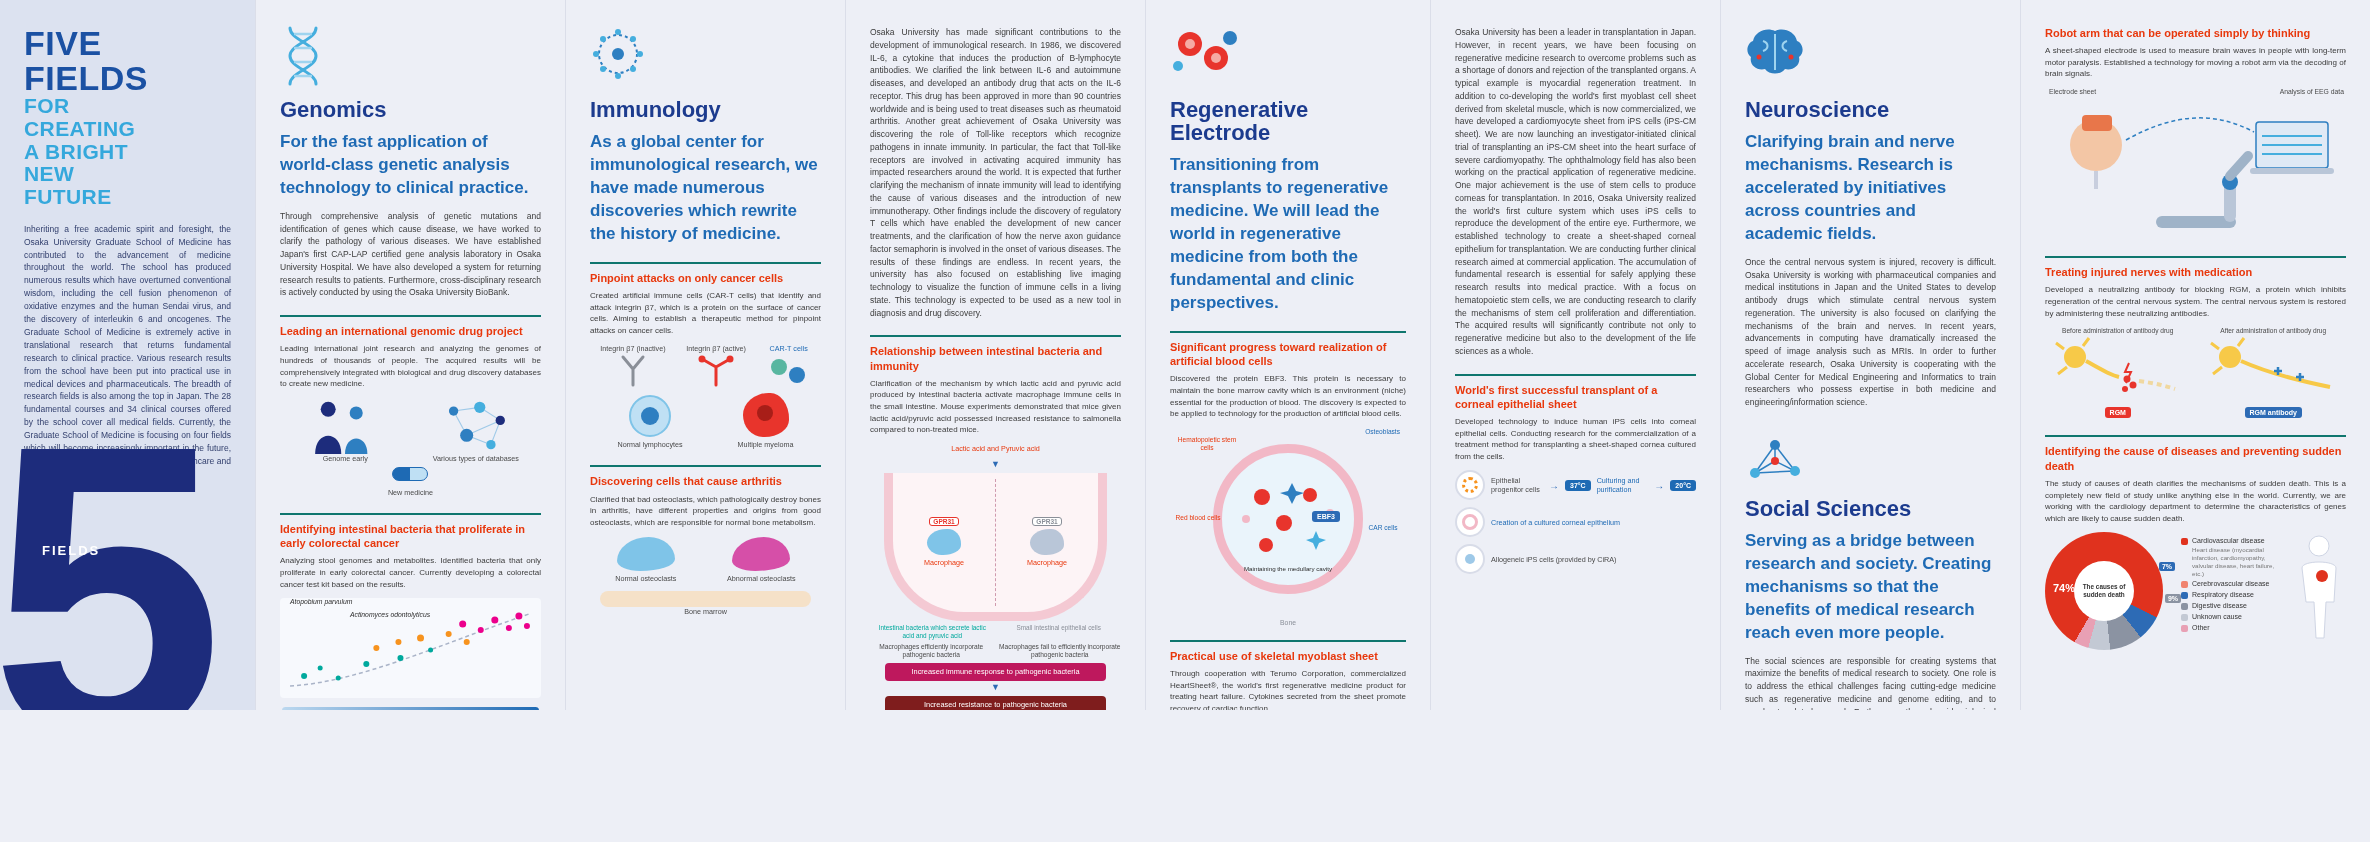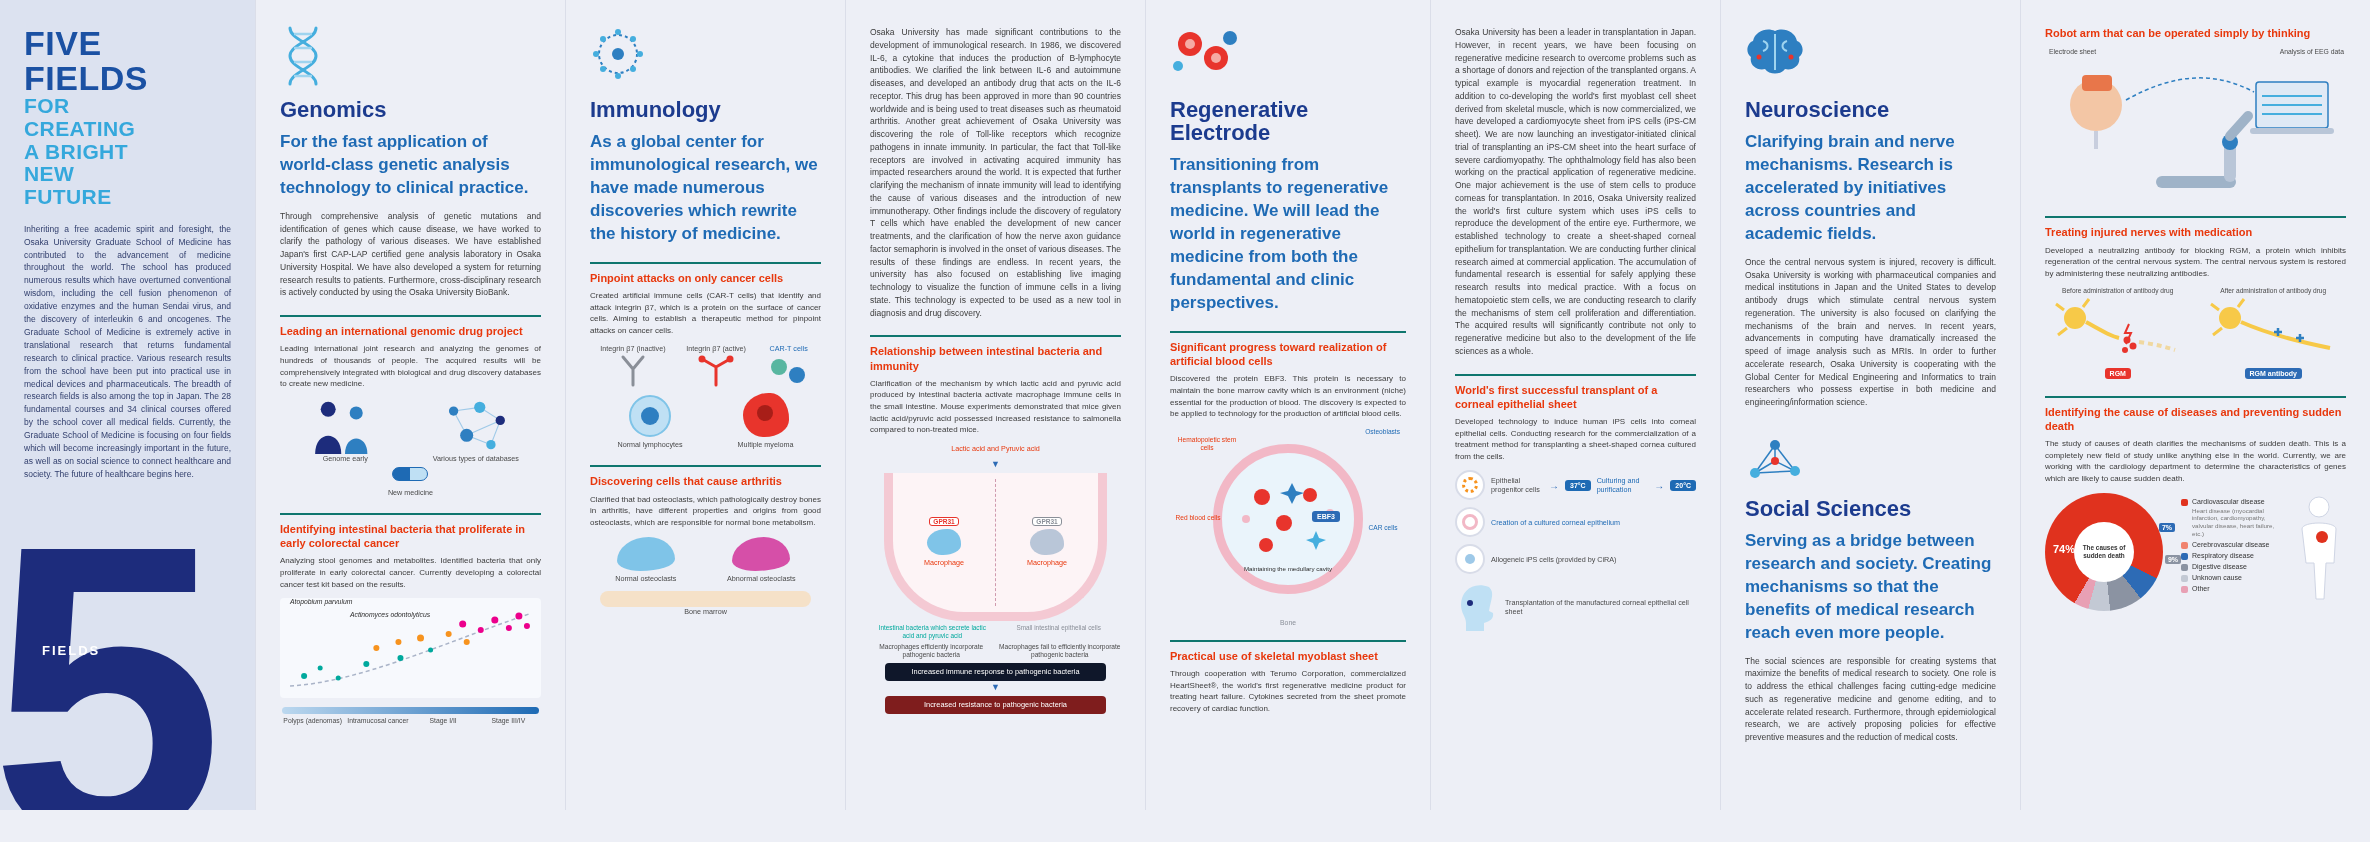--- a/index.html
+++ b/index.html
@@ -1,19 +1,19 @@
 <!DOCTYPE html>
 <html><head>
 <meta charset="utf-8">
 <style>
   * { margin:0; padding:0; box-sizing:border-box; }
   html,body { background:#e6e9f2; }
   body { font-family:"Liberation Sans", sans-serif; color:#3c3c3c; }
   .page { position:relative; width:2370px; height:842px; background:#edeff6; display:flex; overflow:hidden; }
-  .col { height:810px; padding:26px 24px 0; overflow:hidden; position:relative; }
+  .col { height:710px; padding:26px 24px 0; overflow:hidden; position:relative; }
   .col + .col { border-left:1px solid rgba(110,120,155,0.14); }
 
   
   .intro { width:255px; background:#dce2f0; border-left:none; }
   .t-main { display:block; font-size:34px; font-weight:bold; color:#1b51a3; line-height:1.02; letter-spacing:.5px; }
   .t-sub  { display:block; font-size:21px; font-weight:bold; color:#35a8dc; line-height:1.08; letter-spacing:.4px; }
   .intro-body { margin-top:14px; font-size:8.5px; line-height:1.52; color:#33406e; text-align:justify; }
   .big5 { position:absolute; left:-10px; bottom:-95px; height:380px; }
   .numeral { font-size:420px; font-weight:bold; color:#1d2c7c; line-height:.8; display:block; }
   .numlabel { position:absolute; left:52px; top:118px; color:#fff; font-size:13px; font-weight:bold; letter-spacing:2px; }
@@ -66,21 +66,21 @@
   .gut-half { flex:1; display:flex; flex-direction:column; align-items:center; justify-content:center; gap:3px; padding:4px; }
   .gut-divider { width:0; border-left:1.5px dashed #cf9aae; margin:6px 0; }
   .macro { width:34px; height:26px; background:#7fc4e8; border-radius:60% 40% 55% 45%/55% 60% 40% 50%; }
   .macro.gray { background:#b9c6d8; }
   .gpr { font-size:6.5px; font-weight:bold; color:#e8342c; border:1px solid #e8342c; border-radius:3px; padding:0 3px; background:#fff; }
   .gpr.off { color:#8a8f98; border-color:#8a8f98; }
   .gut-side { display:flex; justify-content:space-between; margin:2px 4px; }
   .gut-side .lbl { width:48%; font-size:6.4px; }
   .gut-captions { display:flex; gap:6px; margin-top:3px; }
   .gut-captions .lbl { flex:1; font-size:6.6px; }
-  .gut-box { background:#0f172a; color:#fff; font-size:7.4px; text-align:center; border-radius:4px; padding:4px 6px; margin:4px auto 0; width:88%; line-height:1.3; }
+  .gut-box { background:#be185d; color:#fff; font-size:7.4px; text-align:center; border-radius:4px; padding:4px 6px; margin:4px auto 0; width:88%; line-height:1.3; }
   .gut-box.dark { background:#7f1d1d; }
   .gut-arrow { text-align:center; color:#2d6bb5; font-size:9px; line-height:1; margin-top:2px; }
 
   
   .blood-illus { position:relative; height:196px; margin-top:4px; }
   .bone-circle { position:absolute; left:50%; top:16px; transform:translateX(-50%); width:150px; height:150px; border-radius:50%; border:9px solid #f2b8c6; background:#eaf4fb; }
   .pos-osteo{position:absolute; right:6px; top:0; font-size:6.6px;}
   .pos-hsc{position:absolute; left:2px; top:8px; font-size:6.6px; width:70px;}
   .pos-rbc{position:absolute; left:0; top:86px; font-size:6.6px; width:56px;}
   .pos-car{position:absolute; right:0; top:96px; font-size:6.6px; width:46px;}
@@ -433,27 +433,20 @@
           <span class="chip temp">20°C</span>
         </div>
         <div class="cor-row">
           <div class="dish pink"></div>
           <span class="lbl blue">Creation of a cultured corneal epithelium</span>
         </div>
         <div class="cor-row">
           <div class="dish blue-sm"></div>
           <span class="lbl">Allogeneic iPS cells (provided by CiRA)</span>
         </div>
-        <div class="cor-row">
-          <svg class="face-svg" width="44" height="52" viewBox="0 0 44 52">
-            <path d="M34 6C18 0 6 10 6 24c0 8 5 12 5 18v8h18v-8c6-2 10-4 9-10l-4-2c2-12 6-18 0-24z" fill="#bfe0f4"></path>
-            <circle cx="15" cy="22" r="3" fill="#1d2c7c"></circle>
-          </svg>
-          <span class="lbl">Transplantation of the manufactured corneal epithelial cell sheet</span>
-        </div>
       </div>
     </div>
   </section>
 
   <section class="col c-neuro">
     <div class="field-icon">
       <svg width="60" height="52" viewBox="0 0 60 52">
         <path d="M30 5c-8-4-20 0-22 10-6 2-8 12-2 16-2 8 6 14 14 12 4 6 16 6 20 0 8 2 16-4 14-12 6-4 4-14-2-16-2-10-14-14-22-10z" fill="#2e7fc1"></path>
         <path d="M30 8v36M18 15c6 2 6 8 0 10M42 15c-6 2-6 8 0 10" stroke="#9fd4ef" stroke-width="2" fill="none"></path>
         <circle cx="14" cy="31" r="2.5" fill="#e8342c"></circle>
@@ -483,20 +476,21 @@
       </div>
       <h2 class="field-title">Social Sciences</h2>
       <h3 class="field-subtitle">Serving as a bridge between research and society. Creating mechanisms so that the benefits of medical research reach even more people.</h3>
       <p class="body-text">The social sciences are responsible for creating systems that maximize the benefits of medical research to society. One role is to address the ethical challenges facing cutting-edge medicine such as regenerative medicine and genome editing, and to accelerate related research. Furthermore, through epidemiological research, we are actively proposing policies for effective preventive measures and the reduction of medical costs.</p>
     </div>
   </section>
 
   <section class="col c-right">
     <div class="subsection" style="margin-top:0;border-top:none;padding-top:0">
       <h4 class="sec-title">Robot arm that can be operated simply by thinking</h4>
+      <p class="sec-body">A sheet-shaped electrode is used to measure brain waves in people with long-term motor paralysis. Established a technology for moving a robot arm via the decoding of brain signals.</p>
       <div class="robot-illus">
         <span class="lbl pos-electrode">Electrode sheet</span>
         <span class="lbl pos-eeg">Analysis of EEG data</span>
         <svg class="ill-svg" width="300" height="150" viewBox="0 0 300 150" style="margin-top:10px">
           <circle cx="50" cy="55" r="26" fill="#f3c6a5"></circle>
           <rect x="36" y="25" width="30" height="16" rx="4" fill="#e8764a"></rect>
           <path d="M50 81v18" stroke="#c8cede" stroke-width="4"></path>
           <path d="M80 50 C130 22 170 22 208 42" stroke="#2e7fc1" stroke-width="1.5" stroke-dasharray="4 3" fill="none"></path>
           <rect x="210" y="32" width="72" height="46" rx="3" fill="#dfe9f5" stroke="#2e7fc1" stroke-width="1.5"></rect>
           <path d="M216 46h60M216 55h60M216 64h60" stroke="#45aede" stroke-width="2"></path>

